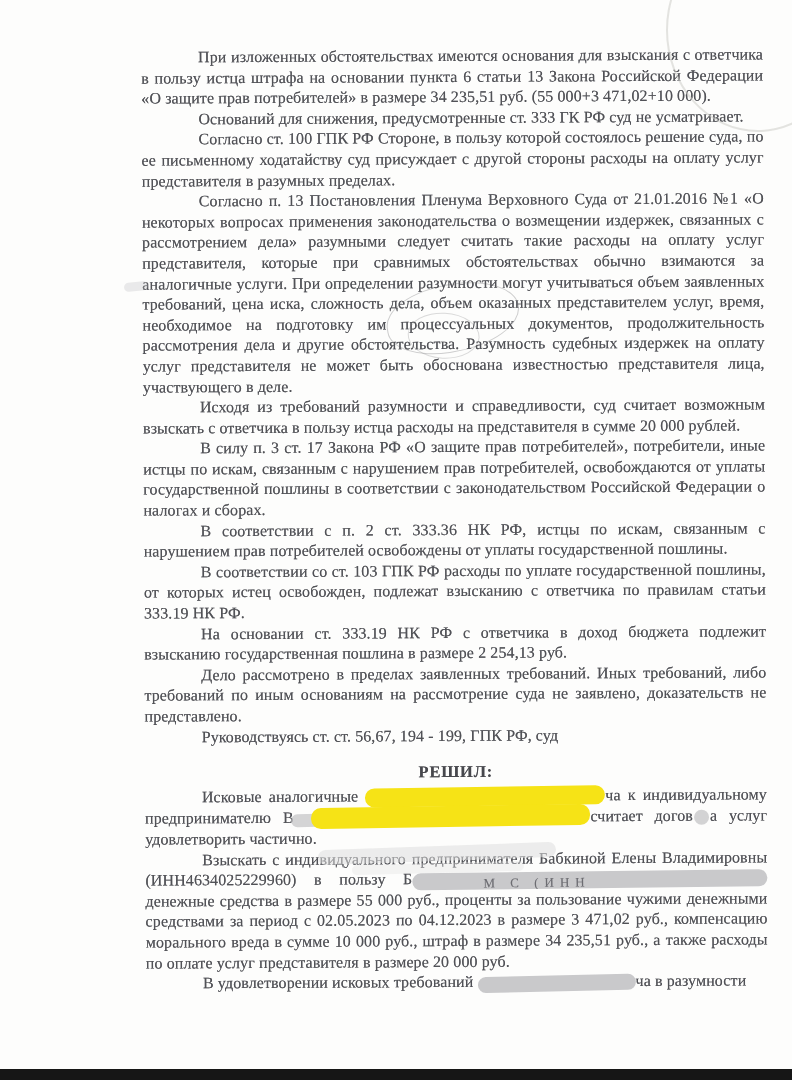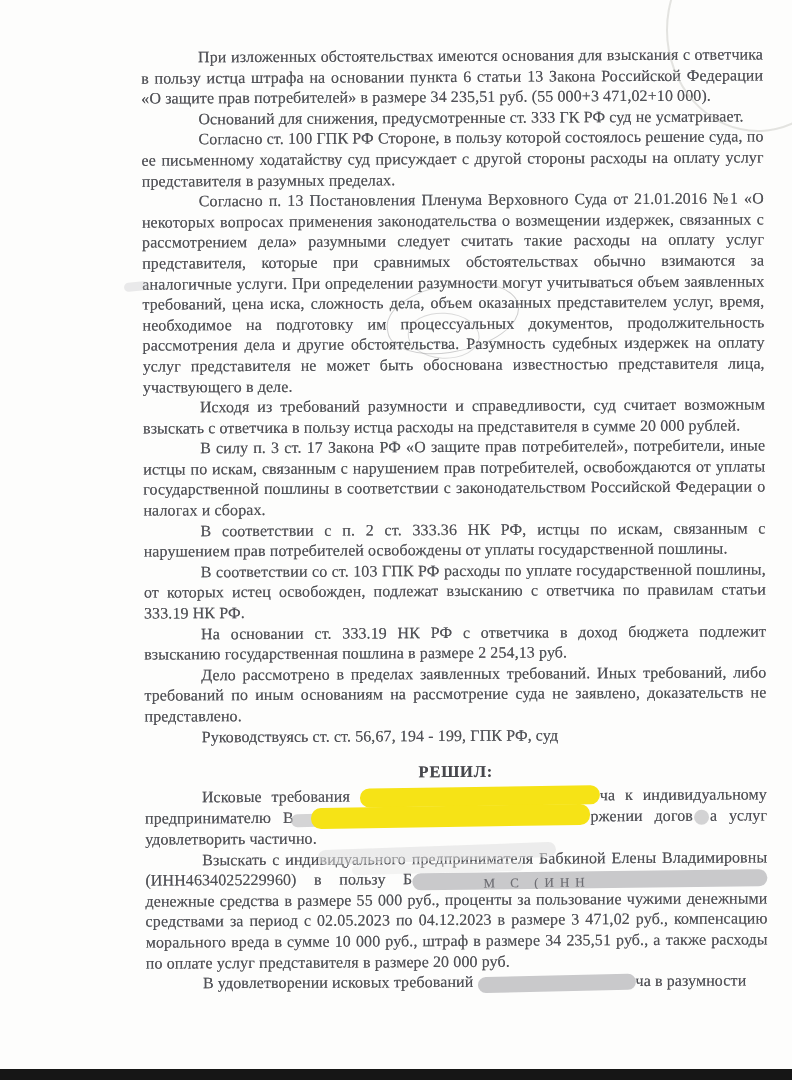--- a/index.html
+++ b/index.html
@@ -157,23 +157,23 @@
     <p class="para">Исходя из требований разумности и справедливости, суд считает возможным взыскать с ответчика в пользу истца расходы на представителя в сумме 20&nbsp;000 рублей.</p>
     <p class="para">В силу п. 3 ст. 17 Закона РФ «О защите прав потребителей», потребители, иные истцы по искам, связанным с нарушением прав потребителей, освобождаются от уплаты государственной пошлины в соответствии с законодательством Российской Федерации о налогах и сборах.</p>
     <p class="para">В соответствии с п. 2 ст. 333.36 НК РФ, истцы по искам, связанным с нарушением прав потребителей освобождены от уплаты государственной пошлины.</p>
     <p class="para">В соответствии со ст. 103 ГПК РФ расходы по уплате государственной пошлины, от которых истец освобожден, подлежат взысканию с ответчика по правилам статьи 333.19 НК РФ.</p>
     <p class="para">На основании ст. 333.19 НК РФ с ответчика в доход бюджета подлежит взысканию государственная пошлина в размере 2&nbsp;254,13 руб.</p>
     <p class="para">Дело рассмотрено в пределах заявленных требований. Иных требований, либо требований по иным основаниям на рассмотрение суда не заявлено, доказательств не представлено.</p>
     <p class="para">Руководствуясь ст. ст. 56,67, 194 - 199, ГПК РФ, суд</p>
 
     <h2 class="heading">РЕШИЛ:</h2>
 
-    <p class="para"><span>Исковые требования</span>
+    <p class="para"><span>Исковые аналогичные</span>
       <span class="redact-yellow"></span><span>ча к индивидуальному предпринимателю В</span>
-      <span class="redact-combo"><span class="grey-under"></span><span class="yellow-over"></span></span><span>ржении догов</span><span class="grey-dot"></span><span>а услуг удовлетворить частично.</span></p>
+      <span class="redact-combo"><span class="grey-under"></span><span class="yellow-over"></span></span><span>считает догов</span><span class="grey-dot"></span><span>а услуг удовлетворить частично.</span></p>
 
     <p class="para"><span>Взыскать с индивидуального предпринимателя Бабкиной Елены Владимировны (ИНН4634025229960) в пользу Б</span><span class="redact-grey blob-wide"><span class="hint">М   С    (ИНН</span></span>
       <span>денежные средства в размере 55&nbsp;000 руб., проценты за пользование чужими денежными средствами за период с 02.05.2023 по 04.12.2023 в размере 3&nbsp;471,02 руб., компенсацию морального вреда в сумме 10&nbsp;000 руб., штраф в размере 34&nbsp;235,51 руб., а также расходы по оплате услуг представителя в размере 20&nbsp;000 руб.</span></p>
 
     <p class="para"><span>В удовлетворении исковых требований</span>
       <span class="redact-grey blob-short"></span><span>ча в разумности</span></p>
   </div>
 
   <div class="ink-smudge"></div>
   <div class="margin-smudge"></div>

